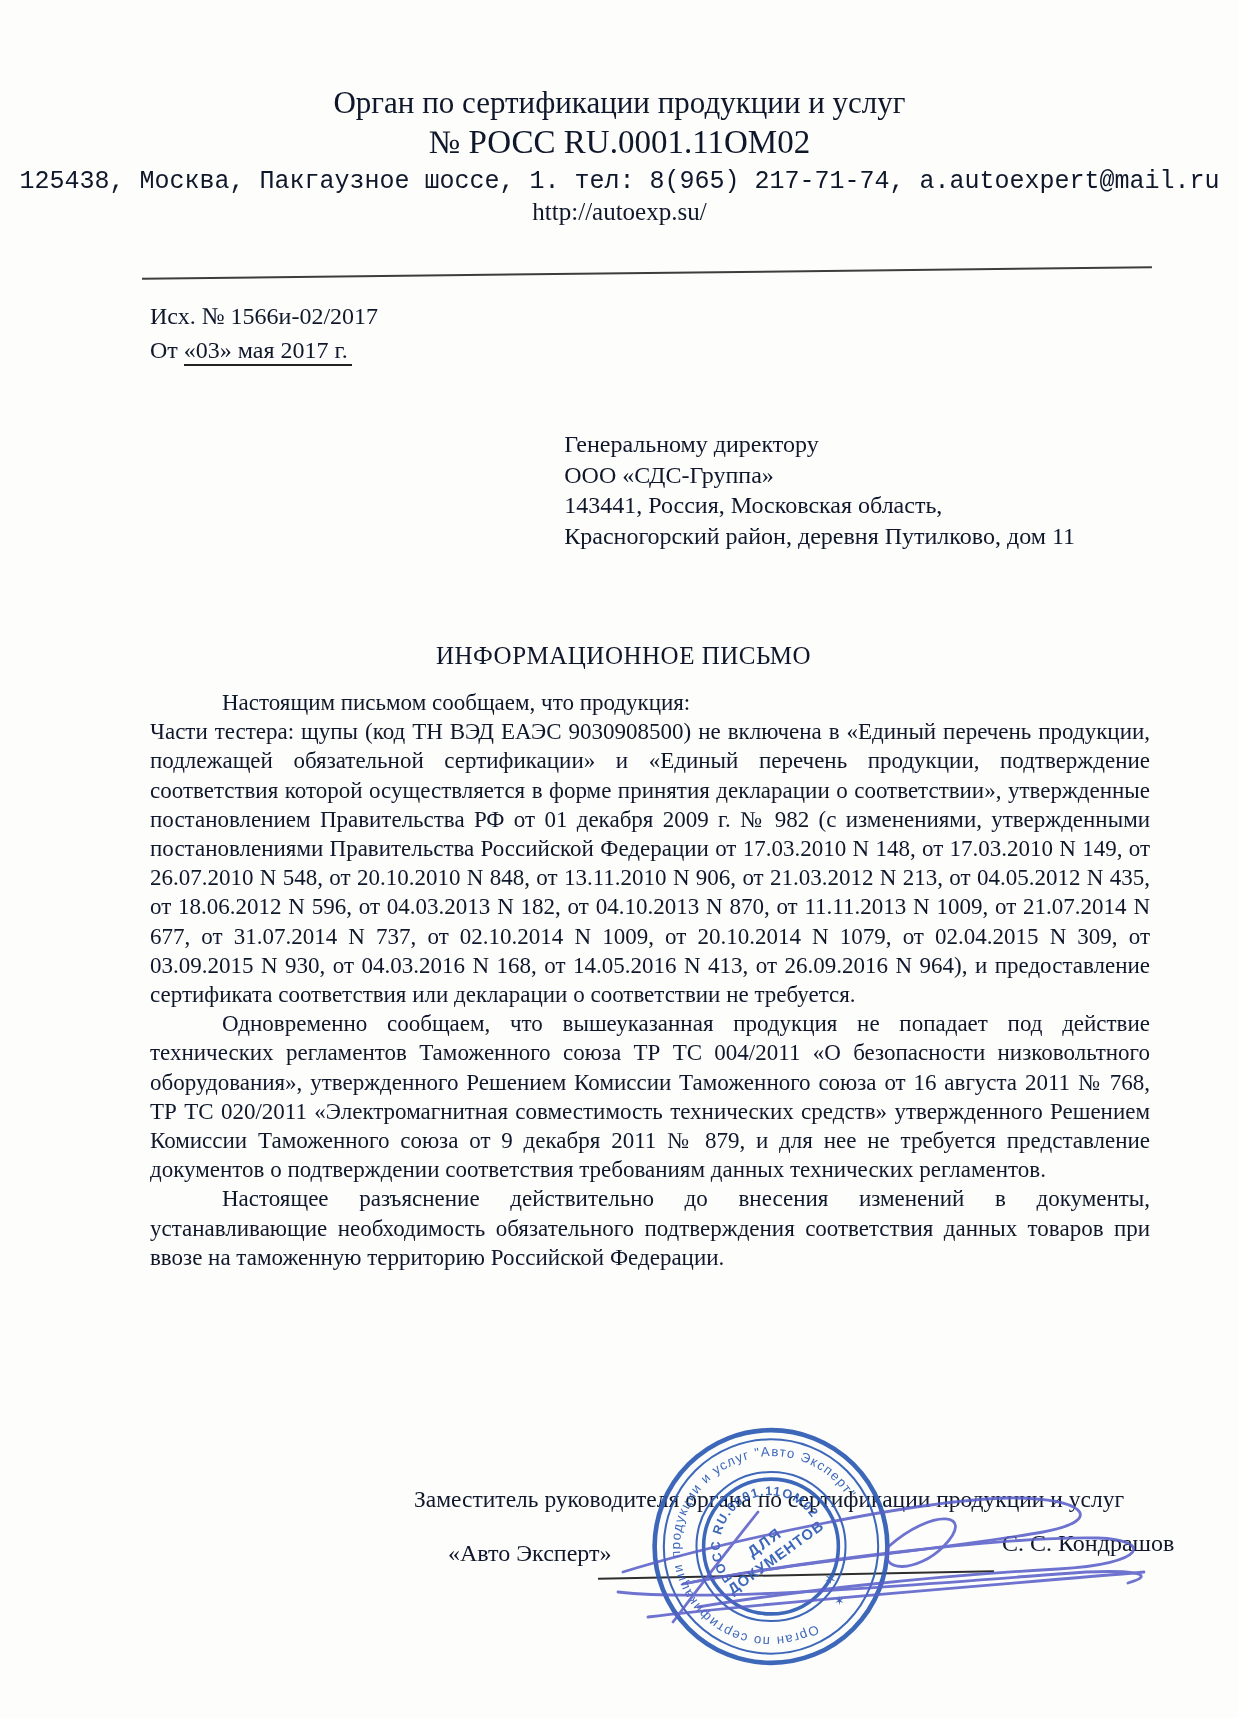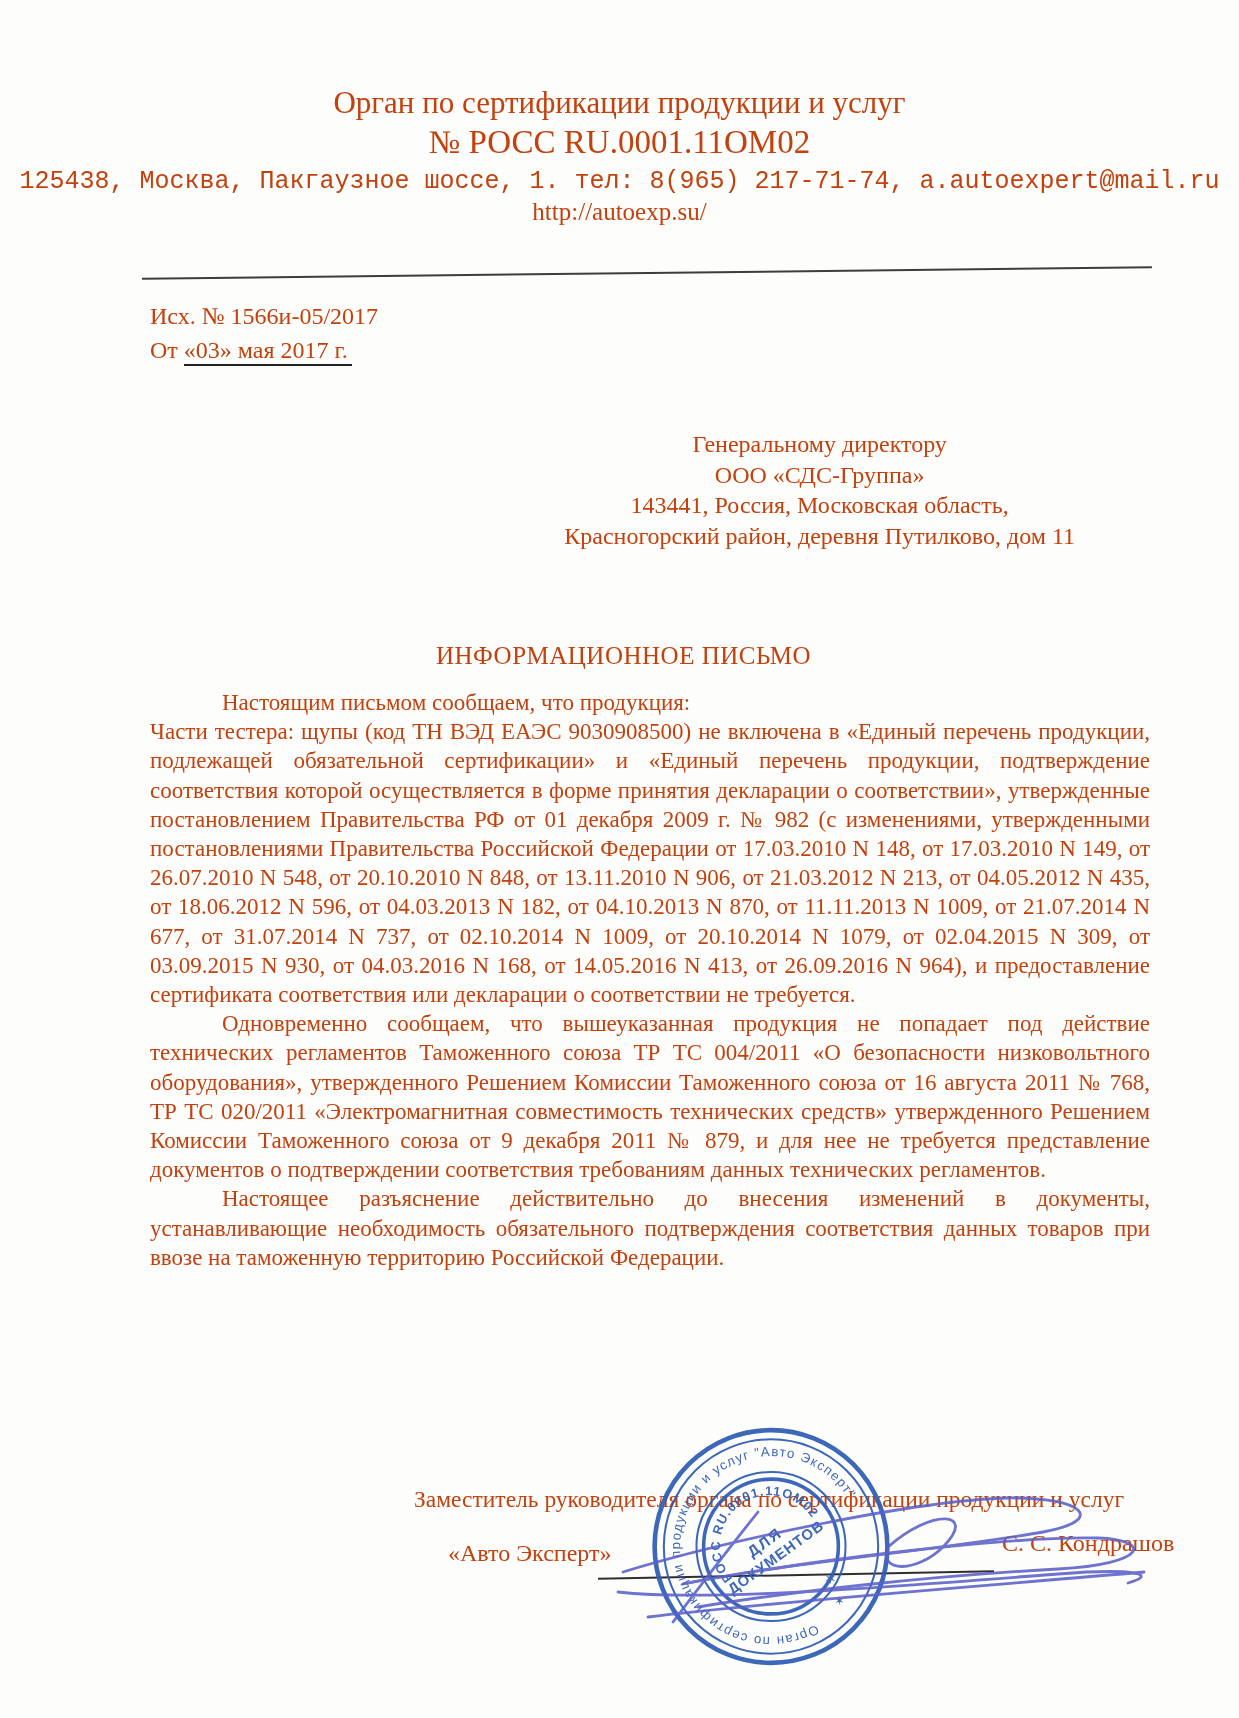--- a/index.html
+++ b/index.html
@@ -1,33 +1,33 @@
 <!DOCTYPE html>
 <html><head>
 <meta charset="utf-8">
 <style>
   html,body{margin:0;padding:0;background:#ffffff;}
   .page{position:relative;width:1239px;height:1718px;background:#fdfdfc;
-        font-family:"Liberation Serif", serif;color:#c2410c;overflow:hidden;}
+        font-family:"Liberation Serif", serif;color:#0f172a;overflow:hidden;}
 
   
   .letterhead{position:absolute;top:84px;left:0;width:100%;text-align:center;}
   .lh1{font-size:31px;line-height:38px;}
   .lh2{font-size:34px;line-height:41px;}
   .lh3{font-size:33px;line-height:41px;}
   .lh4{font-size:25px;line-height:31px;margin-top:3px;font-family:Liberation Mono, monospace;}
   .lh5{font-size:25px;line-height:29px;}
 
   .rule{position:absolute;left:142px;top:272px;width:1010px;
         border-top:2.5px solid #3d3d3d;transform:rotate(-0.65deg);}
 
   .ref{position:absolute;left:150px;top:299px;font-size:24px;line-height:34px;}
   .ref .u{border-bottom:2px solid #222;padding:0 4px 1px 0;font-family:Liberation Serif, serif;}
 
-  .recipient{position:absolute;right:164px;top:429px;text-align:center;
+  .recipient{position:absolute;right:164px;top:429px;text-align:left;
              font-size:24px;line-height:30.5px;}
 
   .doc-title{position:absolute;top:642px;left:4px;width:100%;text-align:center;
              font-size:25px;letter-spacing:0.5px;}
 
   .body-text{position:absolute;left:150px;top:688px;width:1000px;
              font-size:23px;line-height:29.2px;}
   .para.just{text-align:justify;}
   .indent{text-indent:72px;}
 
@@ -49,21 +49,21 @@
   <header class="letterhead">
     <div class="lh1">Орган по сертификации продукции и услуг</div>
     <div class="lh3">№ РОСС RU.0001.11ОМ02</div>
     <div class="lh4">125438, Москва, Пакгаузное шоссе, 1. тел: 8(965) 217-71-74, a.autoexpert@mail.ru</div>
     <div class="lh5">http://autoexp.su/</div>
   </header>
 
   <div class="rule"></div>
 
   <div class="ref">
-    <div>Исх. № 1566и-05/2017</div>
+    <div>Исх. № 1566и-02/2017</div>
     <div><span>От </span><span class="u">«03» мая 2017 г.</span></div>
   </div>
 
   <div class="recipient">
     <div>Генеральному директору</div>
     <div>ООО «СДС-Группа»</div>
     <div>143441, Россия, Московская область,</div>
     <div>Красногорский район, деревня Путилково, дом 11</div>
   </div>
 

